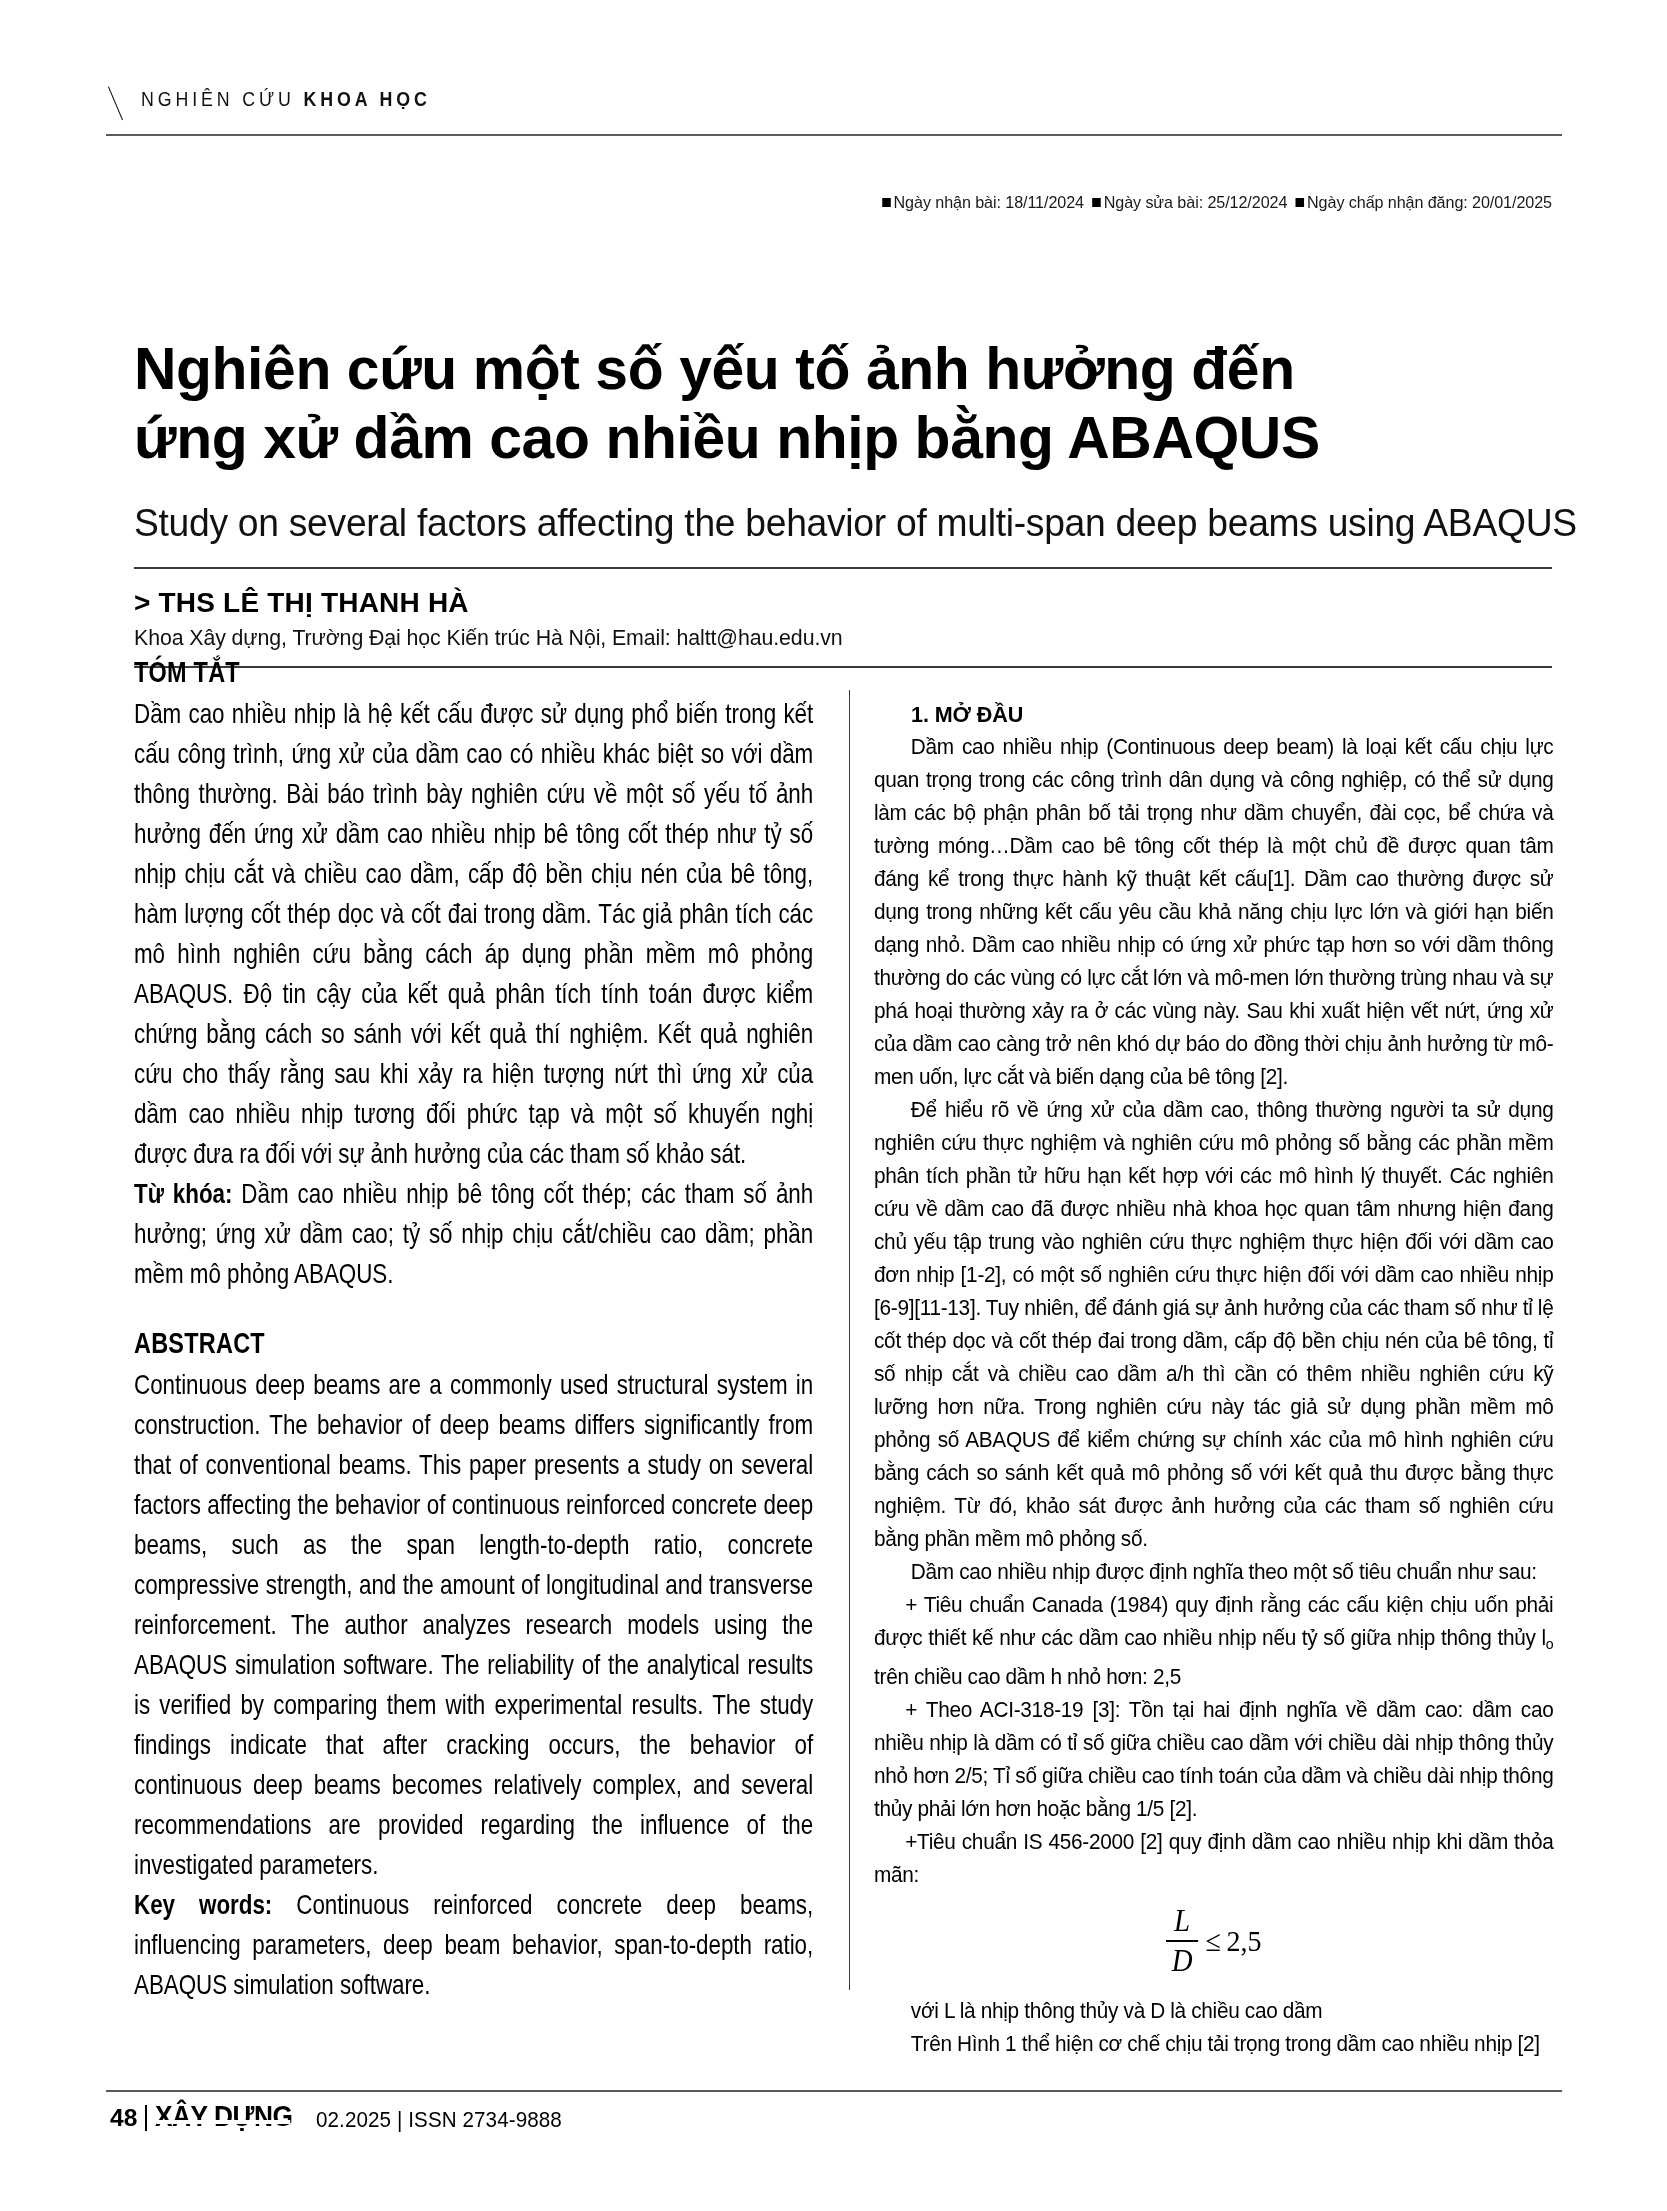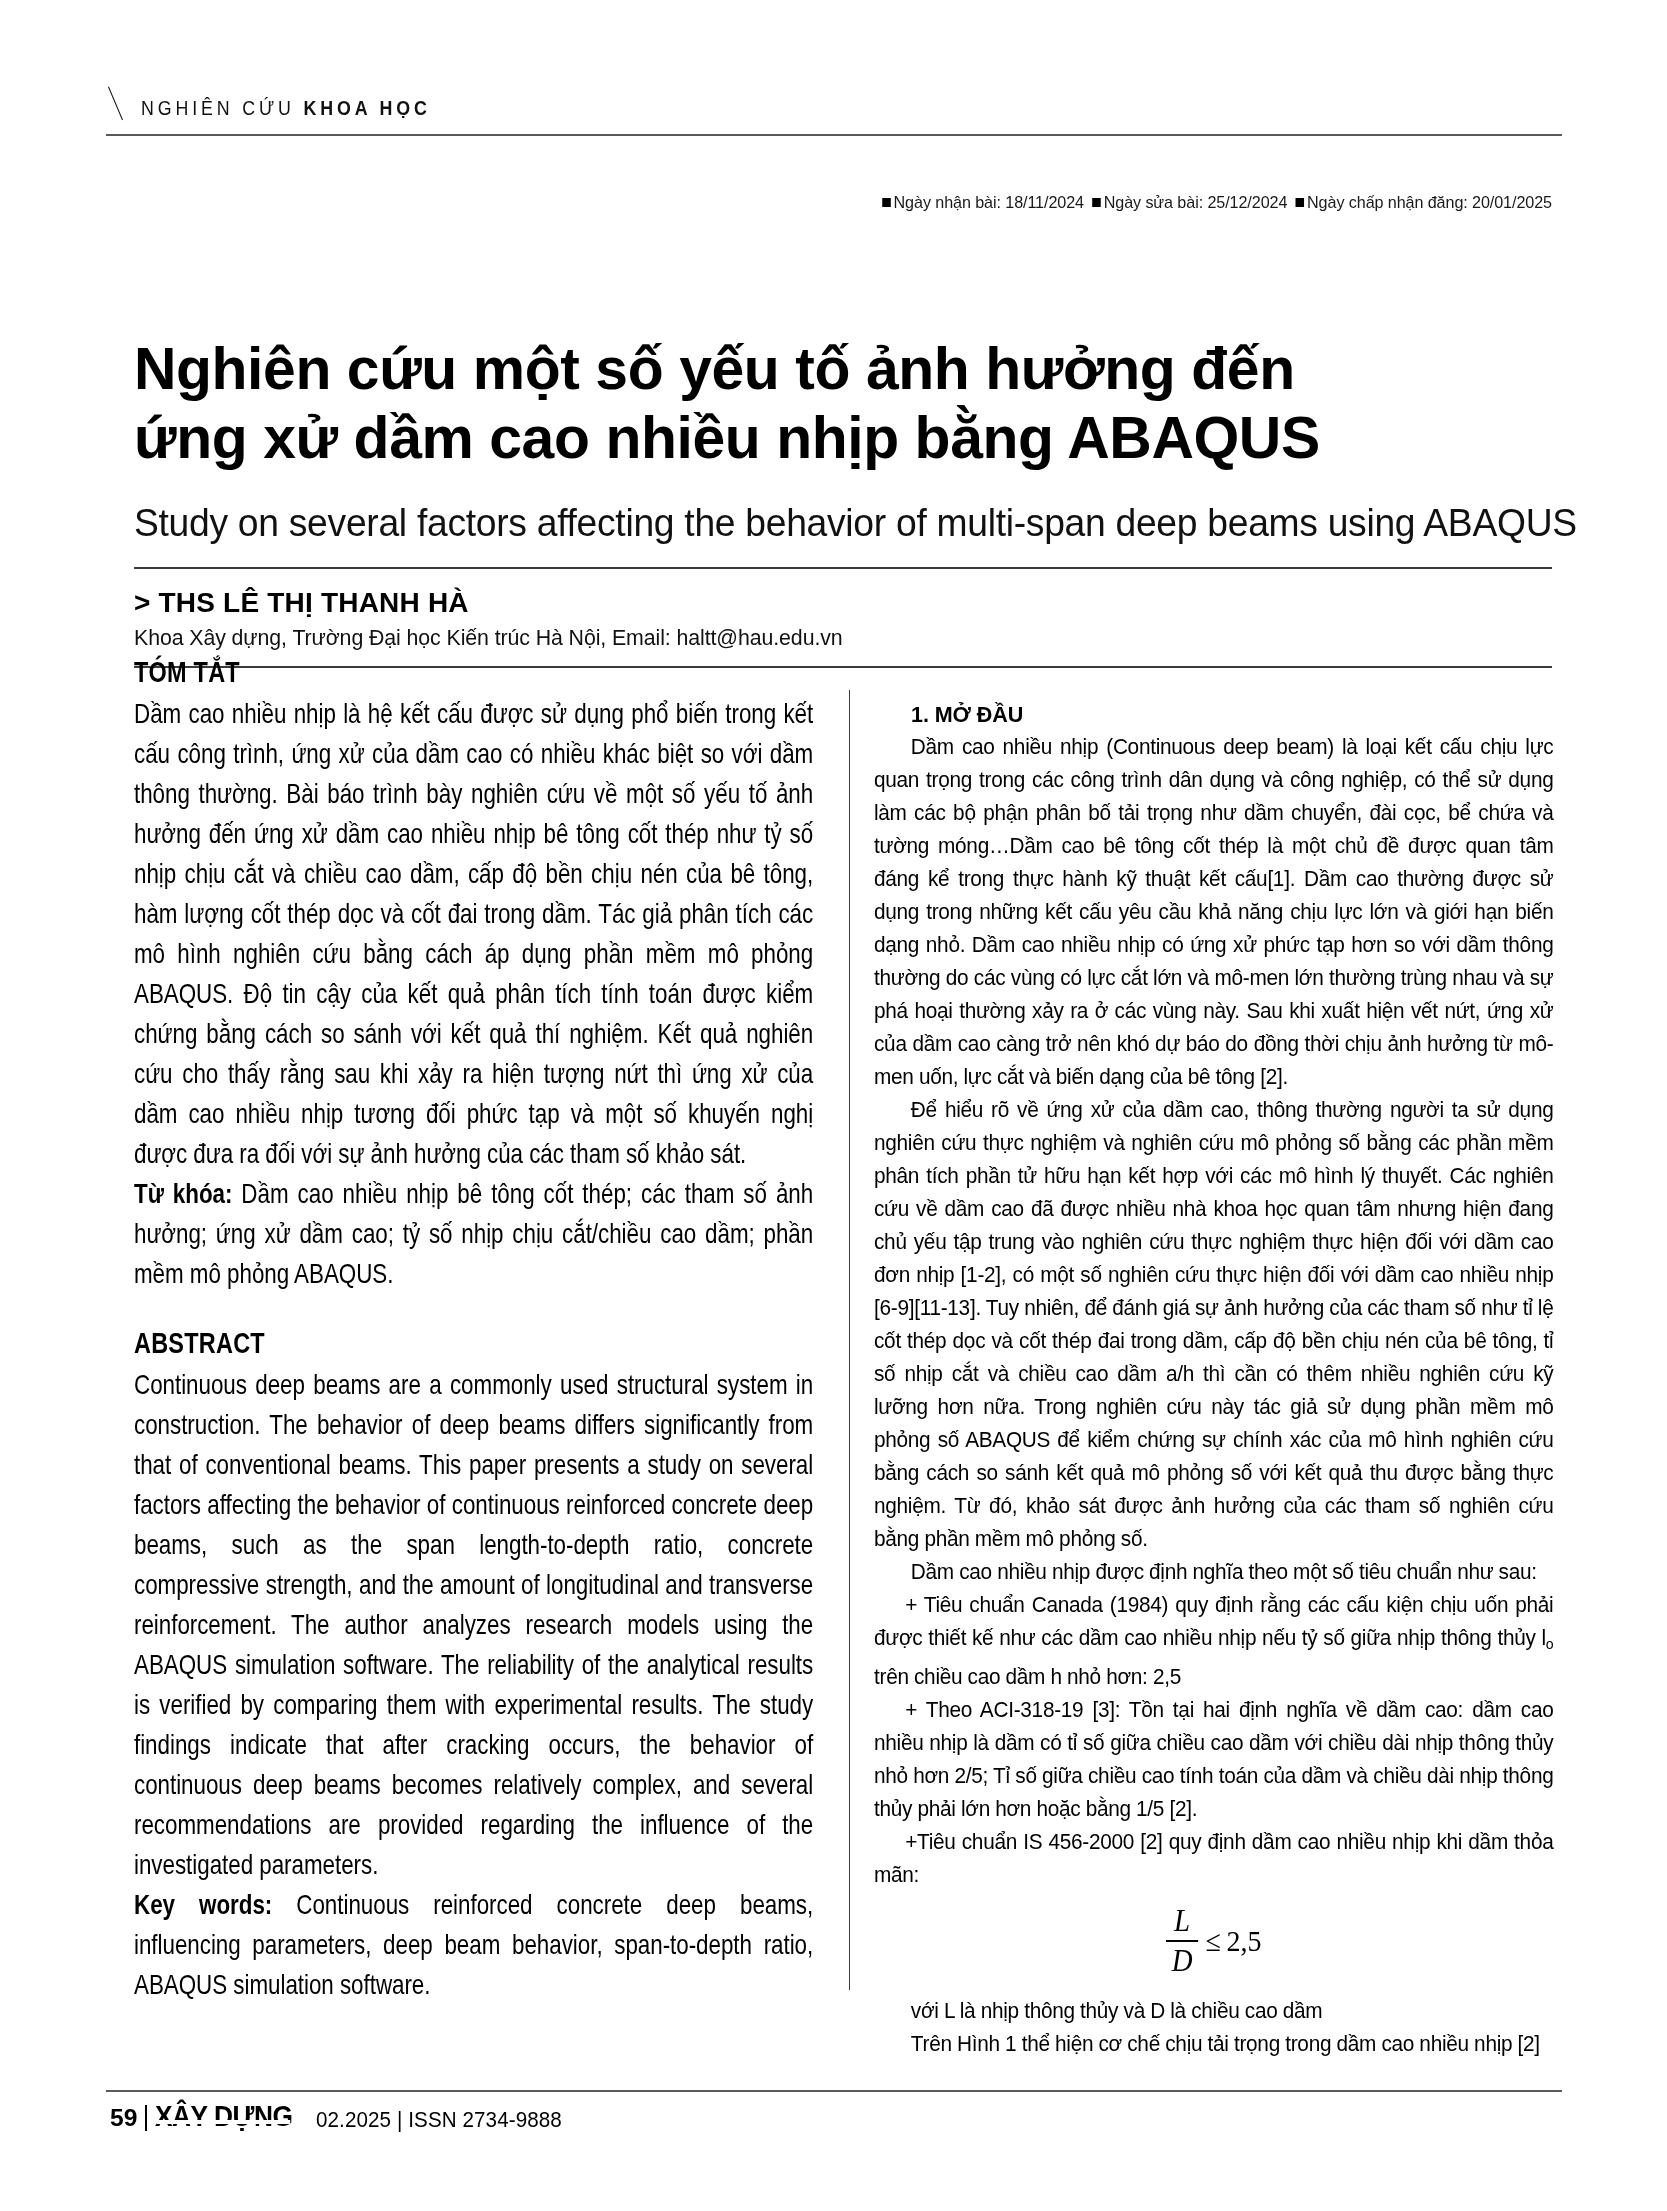--- a/index.html
+++ b/index.html
@@ -23,21 +23,21 @@
     height: 2211px;
     background: #fff;
   }
 
   
   .running-head {
     position: absolute;
     left: 106px;
     top: 87px;
     display: flex;
-    align-items: flex-end;
+    align-items: flex-start;
     gap: 9.9px;
   }
   .rh-slash {
     display: block;
     width: 25.6px;
     height: 33px;
     position: relative;
   }
   .rh-slash::after {
     content: "";
@@ -394,20 +394,20 @@
       <span class="rel">≤</span>
       <span class="rhs">2,5</span>
     </div>
 
     <p class="p-r ind">với L là nhịp thông thủy và D là chiều cao dầm</p>
     <p class="p-r ind">Trên Hình 1 thể hiện cơ chế chịu tải trọng trong dầm cao nhiều nhịp [2]</p>
   </div>
 
   <div class="rule-bot"></div>
   <div class="footer">
-    <span class="f-pagenum">59</span>
+    <span class="f-pagenum">48</span>
     <span class="f-vbar"></span>
     <span class="f-logo">XÂY DỰNG</span>
     <span class="f-meta">02.2025  |  ISSN 2734-9888</span>
   </div>
 
 </div>
 
 
 </body></html>

